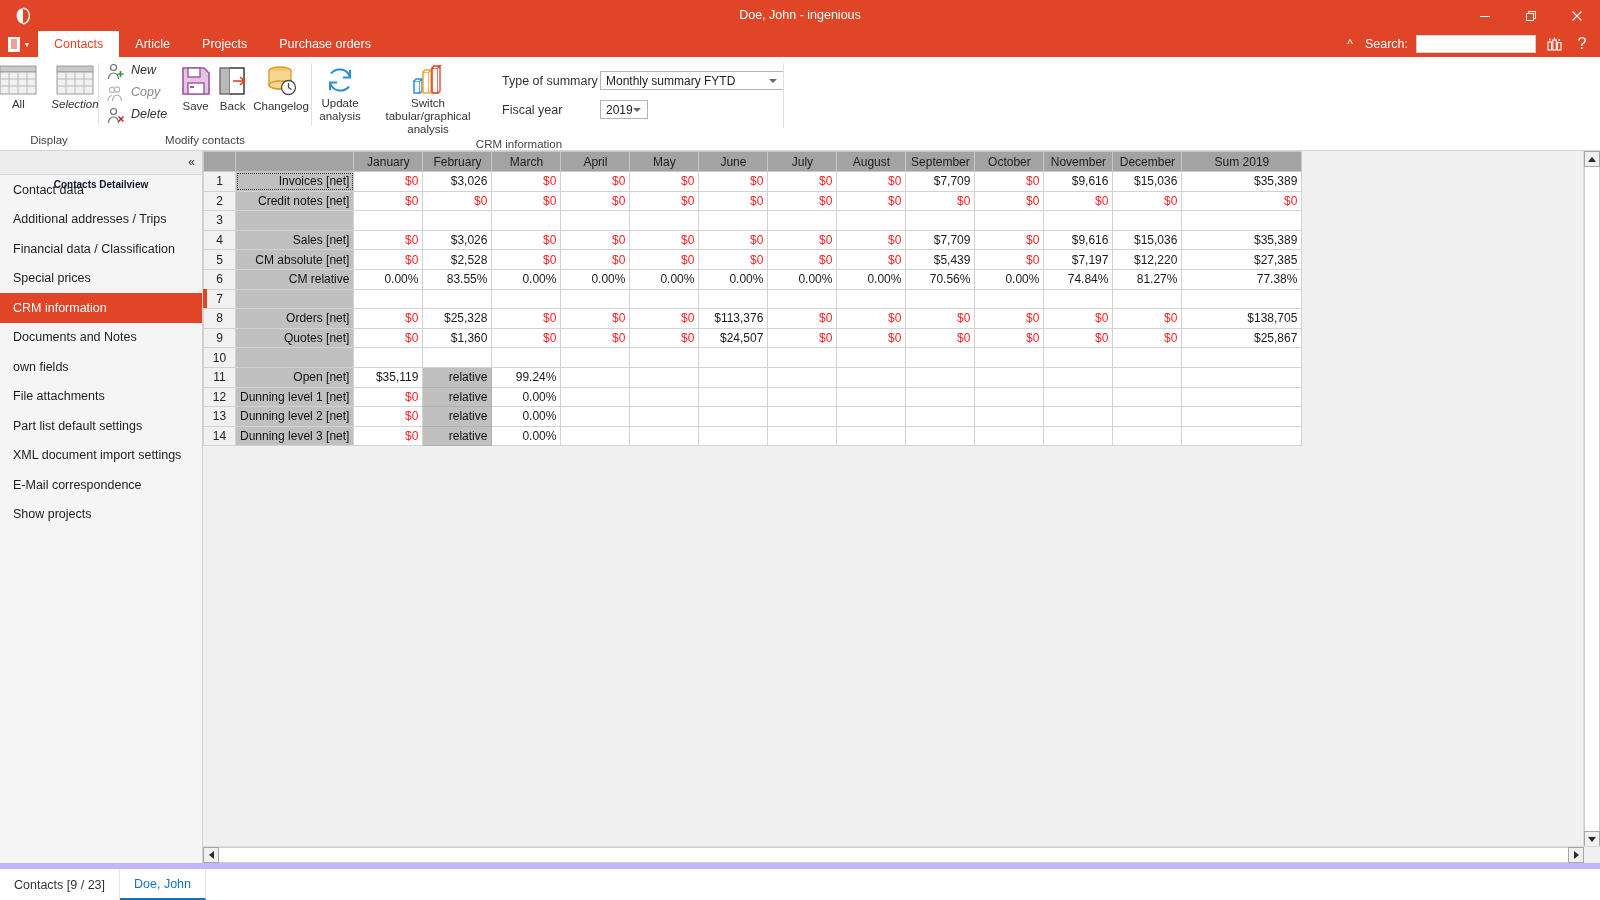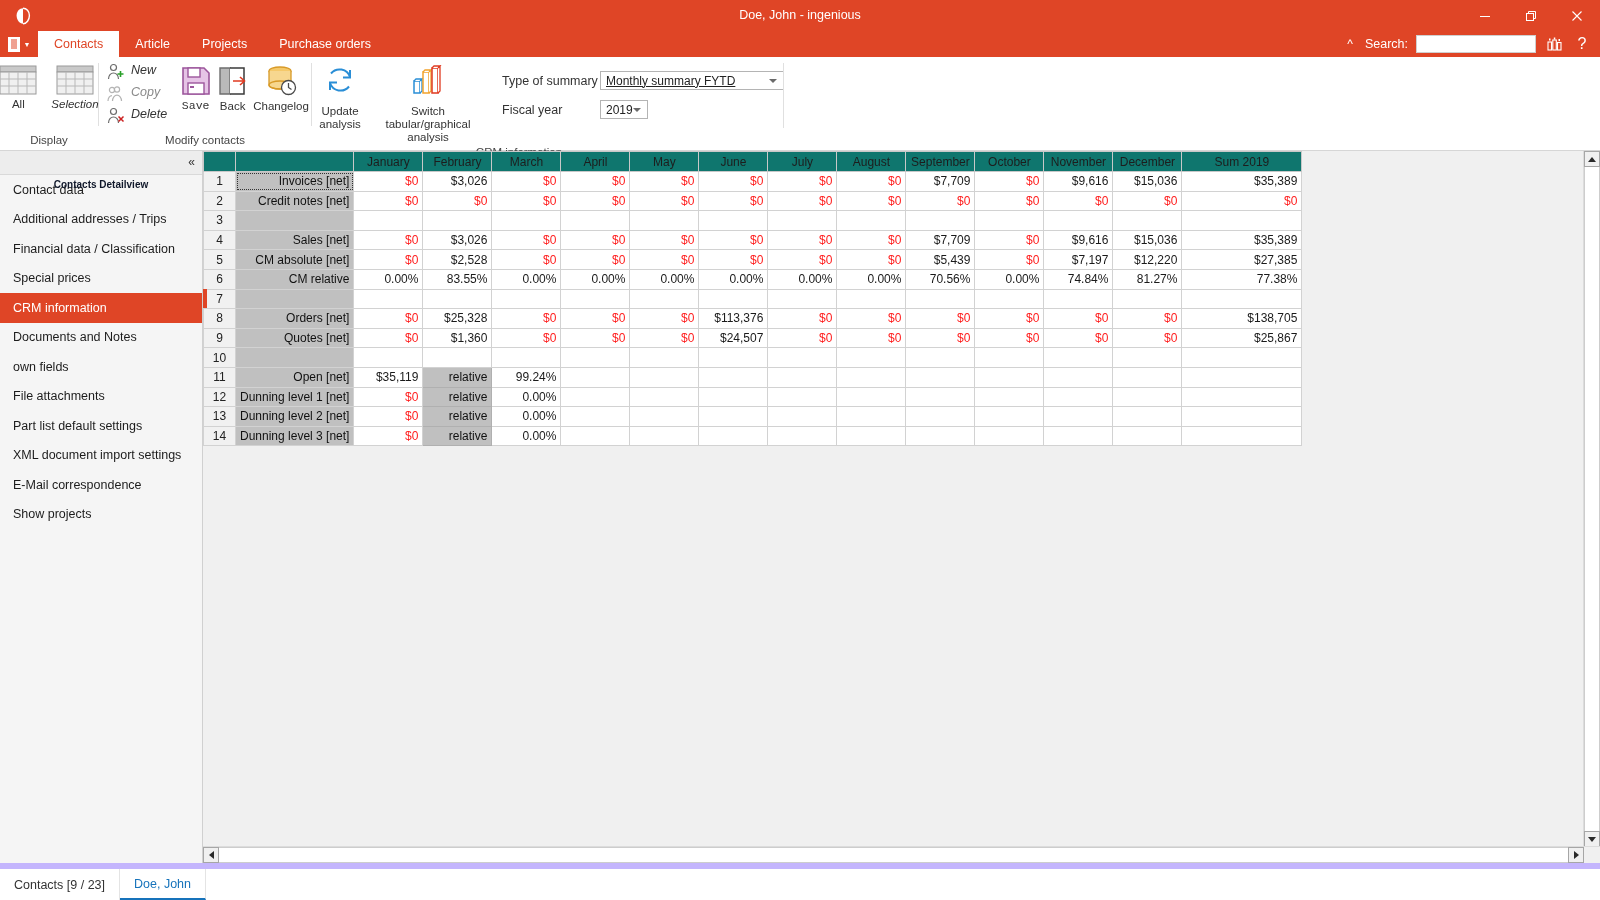--- a/index.html
+++ b/index.html
@@ -74,36 +74,36 @@
   .ico{display:flex;align-items:center;justify-content:center;}
 
   .small-col{display:flex;flex-direction:column;padding:2px 4px 0 6px;gap:1px;}
   .small-btn{display:flex;align-items:flex-start;gap:6px;height:21px;padding:0 6px 0 2px;cursor:default;font-style:italic;}
   .small-btn .lbl{font-size:12.5px;color:#333;}
   .small-btn.dim .lbl{color:#8a8a8a;}
 
   .wide-btn{
     width:86px;display:flex;flex-direction:column;align-items:center;padding-top:4px;cursor:default;
   }
-  .wide-btn .lbl{font-size:11.5px;color:#333;margin-top:10px;text-align:center;line-height:13px;}
+  .wide-btn .lbl{font-size:11.5px;color:#333;margin-top:2px;text-align:center;line-height:13px;}
   .wide-btn.xw{width:124px;}
 
   .crm-fields{display:flex;flex-direction:column;padding:10px 0 0 14px;gap:10px;}
   .field-row{display:flex;align-items:center;}
   .field-lbl{font-size:12.5px;color:#333;width:98px;}
   .sel{
     height:19px;border:1px solid #b4b4b4;background:#fff;display:flex;align-items:center;
     font-size:12px;color:#222;padding-left:5px;box-sizing:border-box;position:relative;
   }
   .sel .arw{
     position:absolute;right:6px;top:50%;transform:translateY(-50%);
     width:0;height:0;border-left:4px solid transparent;border-right:4px solid transparent;
     border-top:4px solid #6a6a6a;
   }
-  .sel.w-summary{width:184px;text-decoration:underline;}
+  .sel.w-summary{width:184px;}
   .sel.w-year{width:48px;}
   .ribbon-divider{position:absolute;top:6px;bottom:22px;width:1px;background:#e0e0e0;}
 
   
   .main{flex:1;display:flex;min-height:0;background:#fff;}
 
   
   .sidebar{
     width:202px;flex:0 0 202px;background:#f5f5f5;border-right:1px solid #d0d0d0;
     display:flex;flex-direction:column;
@@ -124,21 +124,21 @@
   
   .gridwrap{flex:1;position:relative;background:#f0f0f0;display:flex;flex-direction:column;min-width:0;}
   .grid-scroll-area{flex:1;position:relative;overflow:hidden;background:#f0f0f0;}
 
   table.sheet{border-collapse:collapse;table-layout:fixed;background:#fff;}
   table.sheet th,table.sheet td{
     border:1px solid #d2d2d2;height:19.6px;padding:0 4px;font-size:12px;
     font-weight:normal;overflow:hidden;white-space:nowrap;box-sizing:border-box;
   }
   table.sheet thead th{
-    background:#0f766e;color:#1d1d1d;text-align:center;border-color:#c8c8c8;height:20px;
+    background:#a3a3a3;color:#1d1d1d;text-align:center;border-color:#c8c8c8;height:20px;
   }
   td.rownum{
     background:#f1f1f1;text-align:center;color:#222;border-color:#c8c8c8;font-size:11.5px;
   }
   td.rowlabel{
     background:#c0c0c0;text-align:right;color:#111;border-color:#b0b0b0;
   }
   td.rowlabel.sel-cell{outline:1px dotted #333;outline-offset:-2px;}
   td.val{text-align:right;background:#fff;}
   td.val.zero{color:#ff2020;}
@@ -307,21 +307,21 @@
               <svg width="18" height="18" viewBox="0 0 18 18">
                   <circle cx="6.5" cy="4.5" r="3" fill="none" stroke="#6b6b6b" stroke-width="1.2"></circle>
                   <path d="M1.5 16c0-3.6 2.3-6 5-6s5 2.4 5 6" fill="none" stroke="#6b6b6b" stroke-width="1.2"></path>
                   <path d="M11.5 9.5l5 5M16.5 9.5l-5 5" stroke="#cc2222" stroke-width="1.5"></path>
                 </svg>
             </span>
             <span class="lbl">Delete</span>
           </div>
         </div>
 
-        <div class="big-btn" style="width:42px;font-family:Liberation Mono, monospace;">
+        <div class="big-btn" style="width:42px;">
           <span class="ico">
             <svg width="32" height="32" viewBox="0 0 32 32">
                 <path d="M3 3h21l5 5v21H3z" fill="#e6c4e6" stroke="#9c569c" stroke-width="1.6"></path>
                 <rect x="8" y="3" width="12" height="9" fill="#fff" stroke="#9c569c" stroke-width="1.4"></rect>
                 <rect x="8" y="18" width="16" height="11" fill="#fff" stroke="#9c569c" stroke-width="1.4"></rect>
                 <rect x="10" y="21" width="4" height="2" fill="#9c569c"></rect>
               </svg>
           </span>
           <span class="lbl">Save</span>
         </div>

